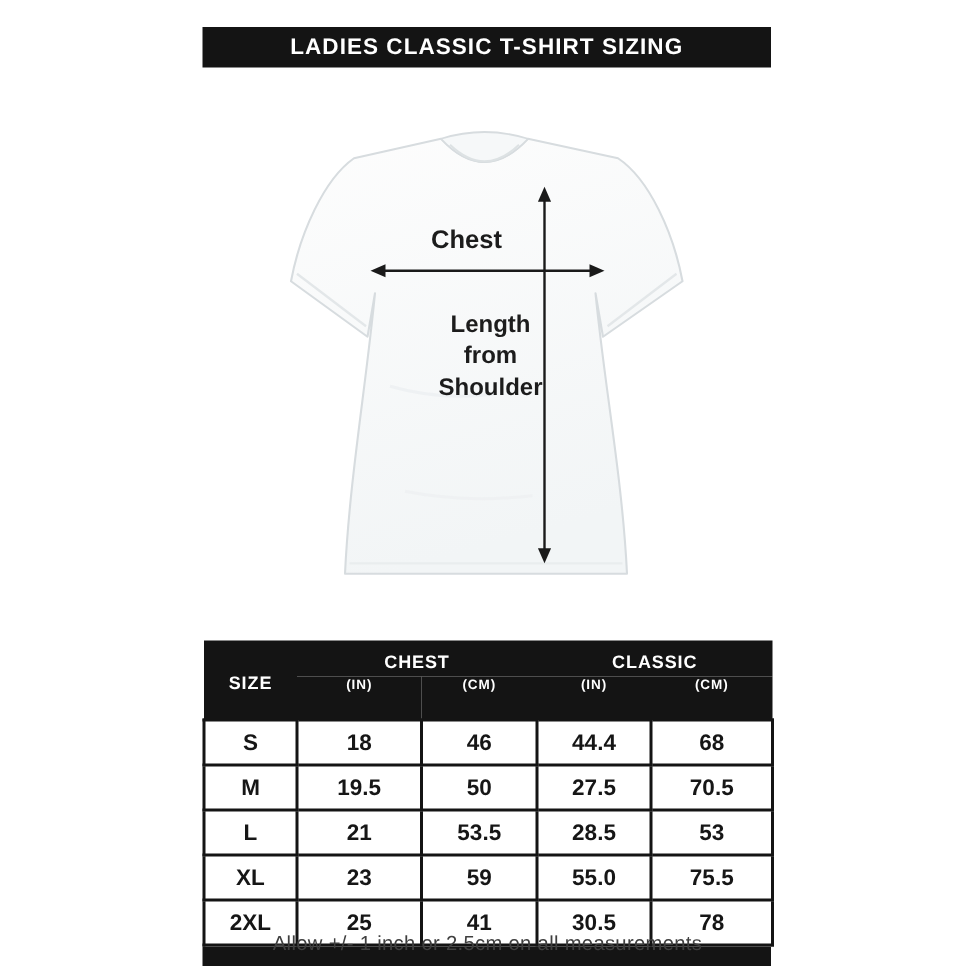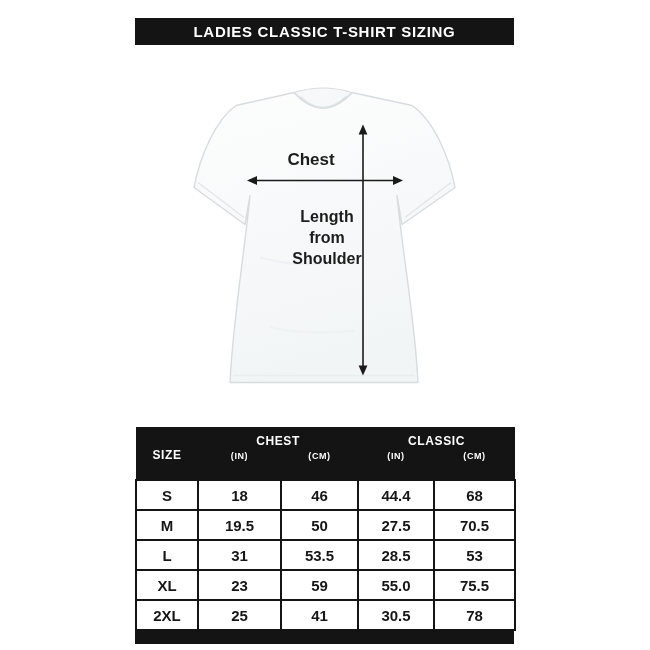--- a/index.html
+++ b/index.html
@@ -135,21 +135,21 @@
         </tr>
         <tr>
           <td>M</td>
           <td>19.5</td>
           <td>50</td>
           <td>27.5</td>
           <td>70.5</td>
         </tr>
         <tr>
           <td>L</td>
-          <td>31</td>
+          <td>21</td>
           <td>53.5</td>
           <td>28.5</td>
           <td>53</td>
         </tr>
         <tr>
           <td>XL</td>
           <td>23</td>
           <td>59</td>
           <td>55.0</td>
           <td>75.5</td>
@@ -159,14 +159,15 @@
           <td>25</td>
           <td>41</td>
           <td>30.5</td>
           <td>78</td>
         </tr>
       </tbody>
     </table>
     <div class="table-bottom-bar"></div>
   </div>
 
+  <div class="footer-note">Allow +/- 1 inch or 2.5cm on all measurements</div>
 
 </div>
 
 </body></html>

